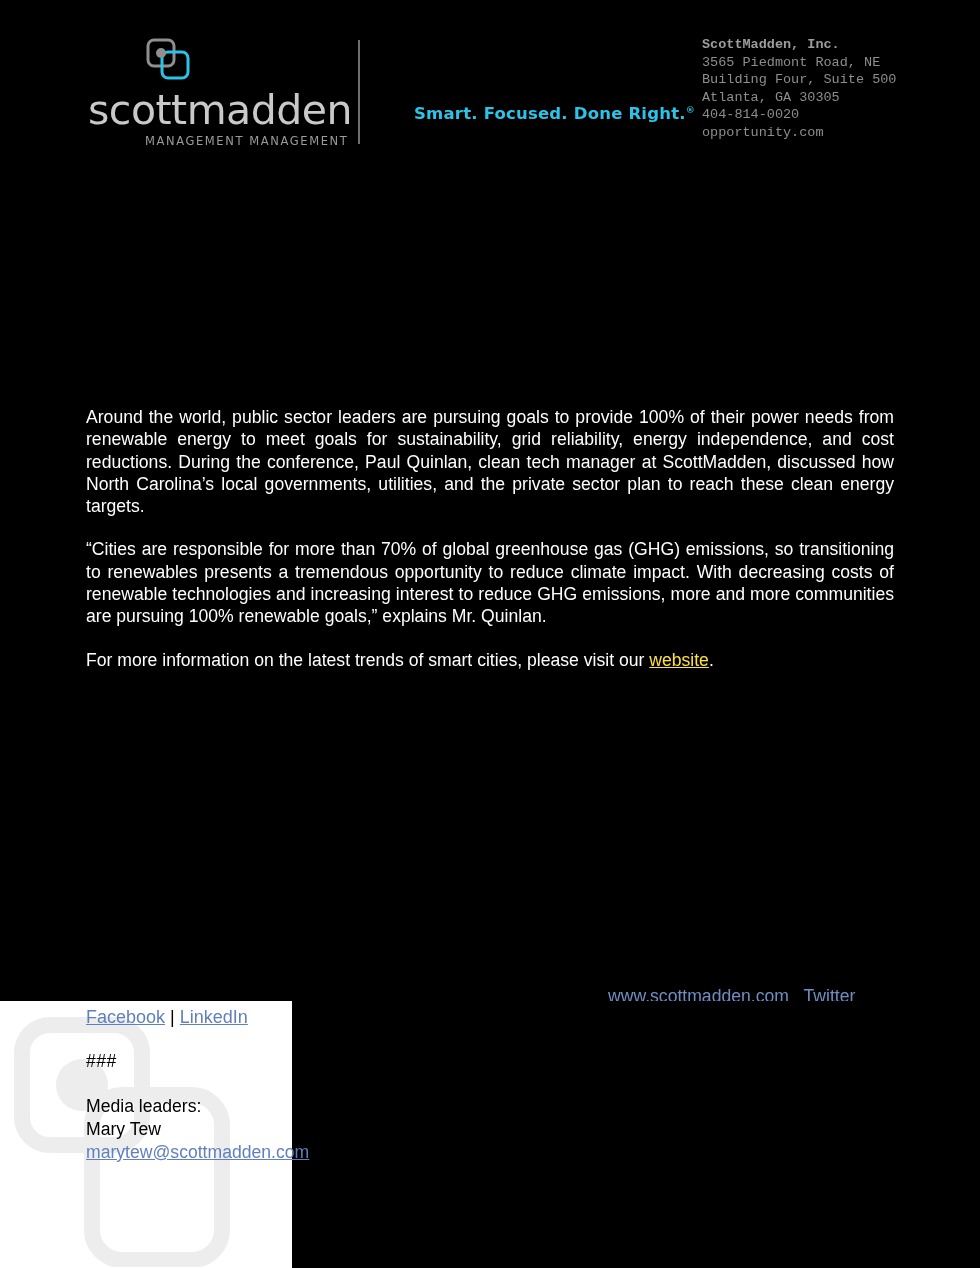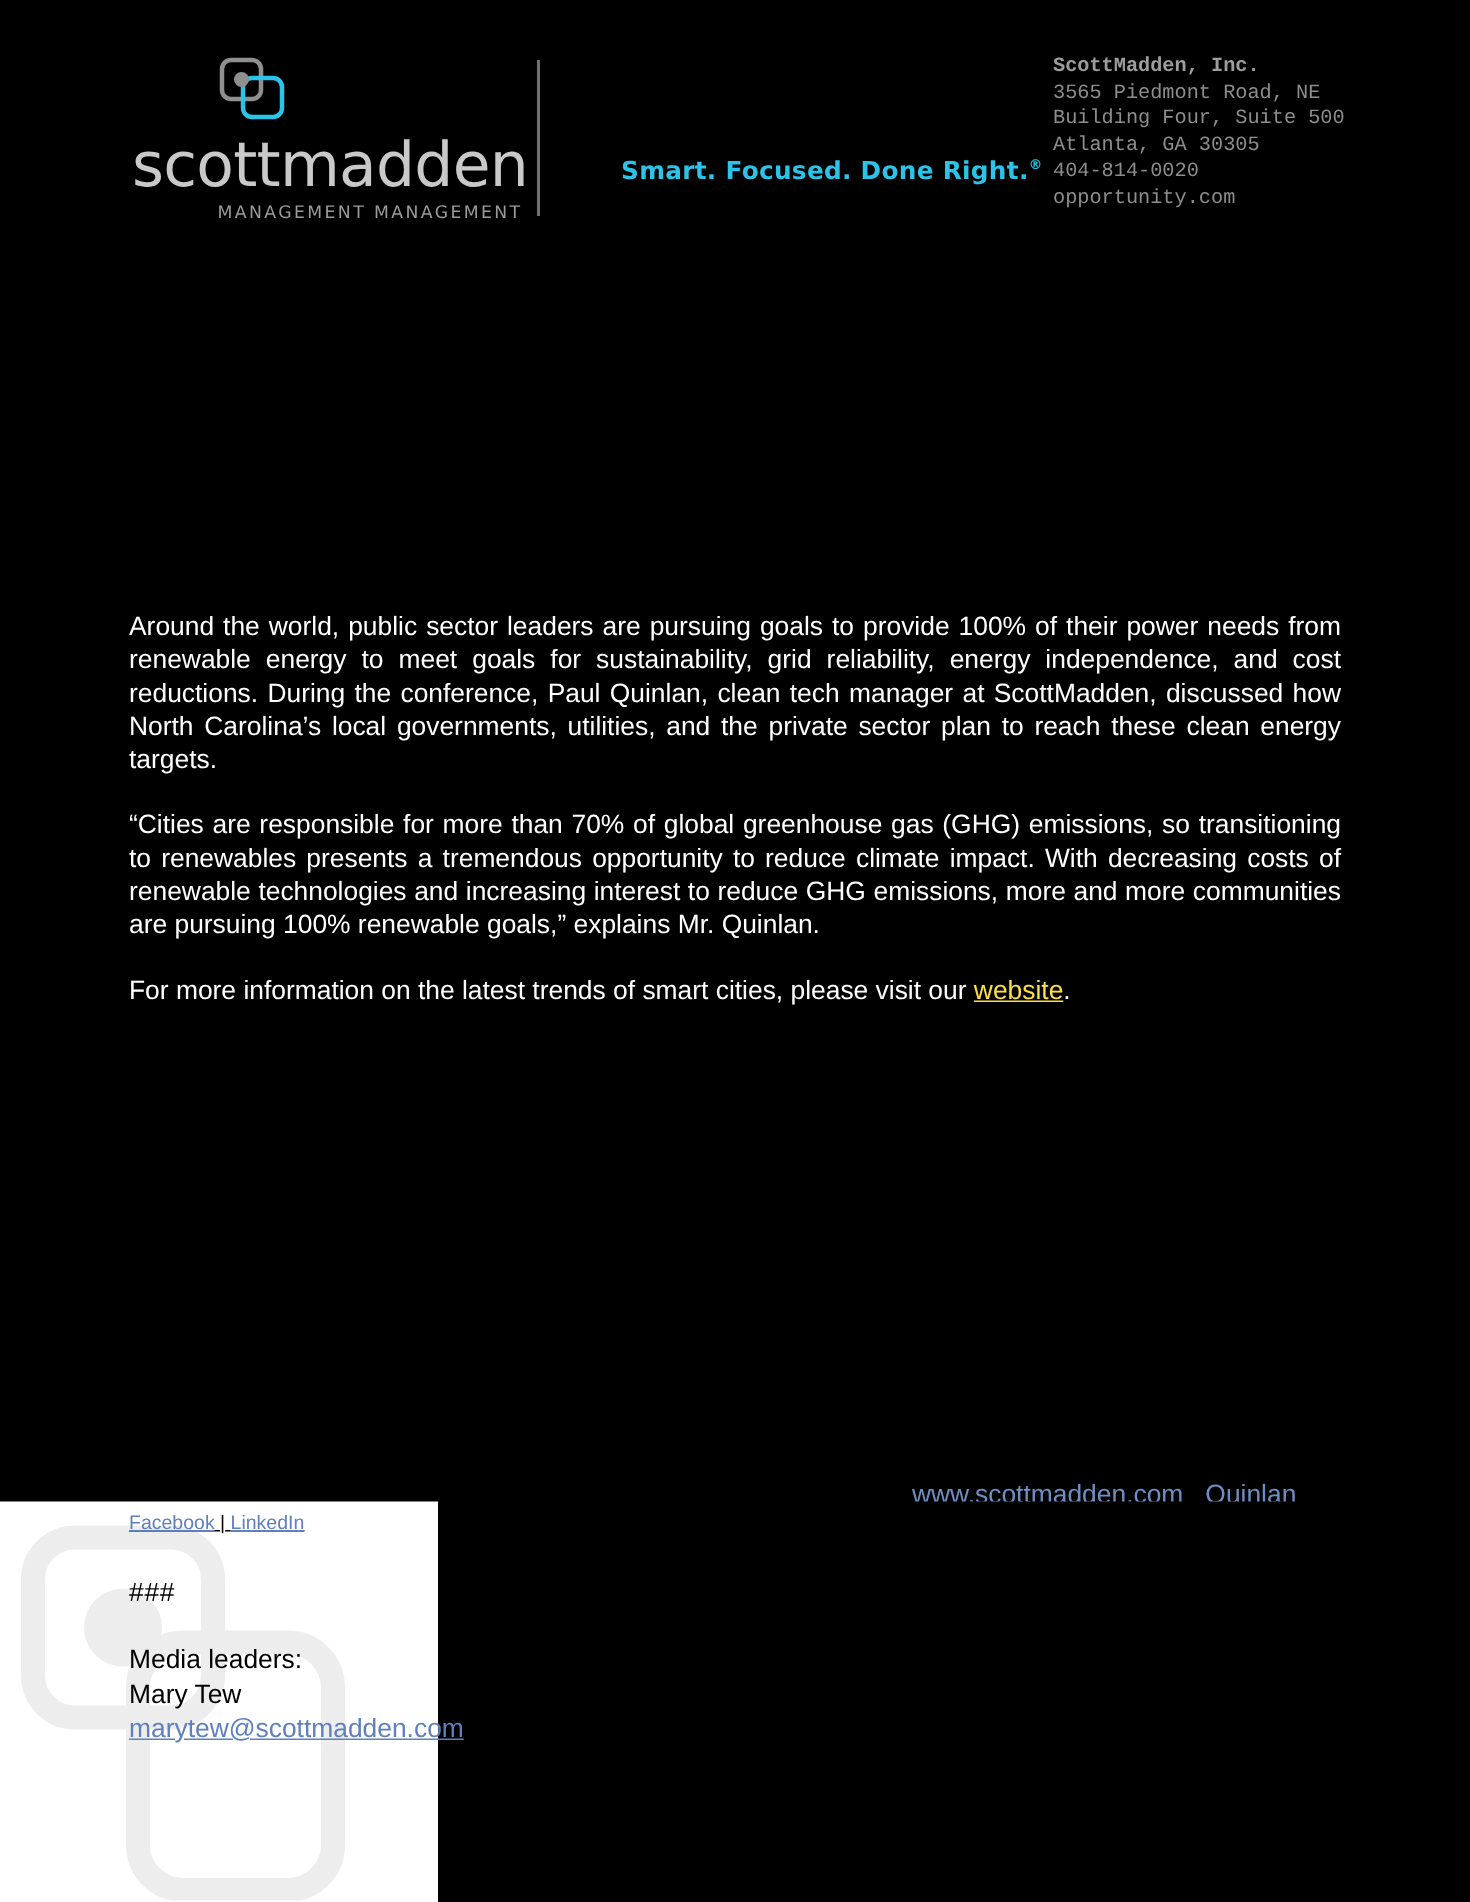--- a/index.html
+++ b/index.html
@@ -156,25 +156,24 @@
     top: 16px;
     width: 230px;
     height: 250px;
     opacity: 0.10;
   }
 
   .social-line {
     position: absolute;
     left: 86px;
     top: 1007px;
-    font-size: 13px;
+    font-size: 18px;
     color: #000;
     white-space: nowrap;
     z-index: 5;
-    text-decoration: underline;
   }
   .social-line a { color: #5f7fbd; text-decoration: underline; }
   .social-sep { color: #000; }
 
   .hashes {
     position: absolute;
     left: 86px;
     top: 1051px;
     font-size: 17.6px;
     color: #000;
@@ -240,21 +239,21 @@
       </div>
     </div>
 
     <div class="body-text">
       <p>Around the world, public sector leaders are pursuing goals to provide 100% of their power needs from renewable energy to meet goals for sustainability, grid reliability, energy independence, and cost reductions. During the conference, Paul Quinlan, clean tech manager at ScottMadden, discussed how North Carolina’s local governments, utilities, and the private sector plan to reach these clean energy targets.</p>
       <p>“Cities are responsible for more than 70% of global greenhouse gas (GHG) emissions, so transitioning to renewables presents a tremendous opportunity to reduce climate impact. With decreasing costs of renewable technologies and increasing interest to reduce GHG emissions, more and more communities are pursuing 100% renewable goals,” explains Mr. Quinlan.</p>
       <p class="last"><span>For more information on the latest trends of smart cities, please visit our </span><a class="link" href="#">website</a><span>.</span></p>
     </div>
 
     <div class="bottom-links">
-      <a href="#">www.scottmadden.com</a>&nbsp;&nbsp;&nbsp;<a href="#">Quinlan</a>
+      <a href="#">www.scottmadden.com</a>&nbsp;&nbsp;&nbsp;<a href="#">Twitter</a>
     </div>
 
     <div class="footer-dark"></div>
 
     <div class="footer-panel">
       <span class="watermark">
         <svg width="230" height="250" viewBox="0 0 230 250" xmlns="http://www.w3.org/2000/svg">
           <rect x="8" y="8" width="120" height="120" rx="28" fill="none" stroke="#555" stroke-width="16"></rect>
           <rect x="78" y="78" width="130" height="165" rx="30" fill="none" stroke="#555" stroke-width="16"></rect>
           <circle cx="68" cy="68" r="26" fill="#555"></circle>

